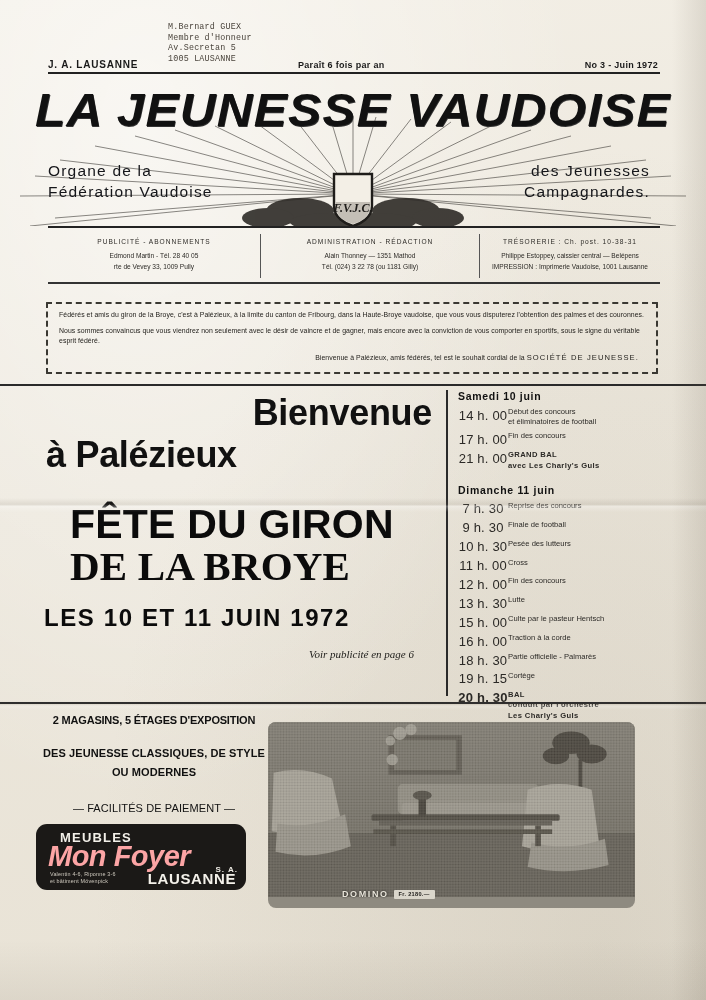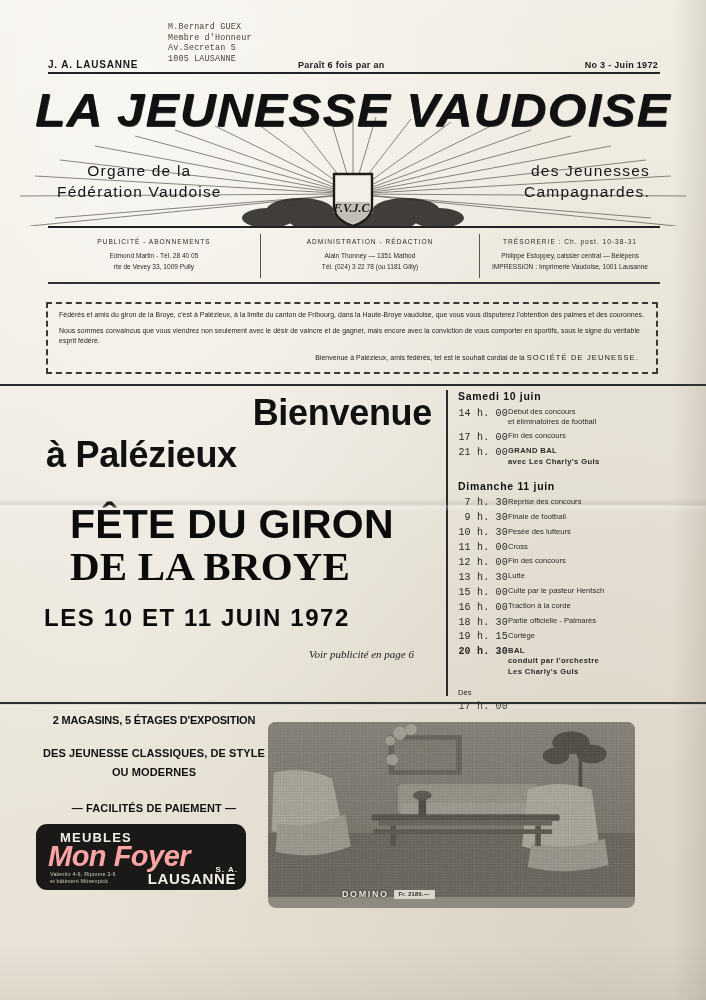--- a/index.html
+++ b/index.html
@@ -61,21 +61,21 @@
     color:#111;
     text-shadow:0.5px 0.5px 0 #333;
     white-space:nowrap;
   }
   .organe, .desj {
     position:absolute; top:84px;
     font-size:15.5px; line-height:21px; color:#15161a;
     font-family:"Liberation Sans", sans-serif;
     letter-spacing:1.2px;
   }
-  .organe { left:57px; text-align:center; }
+  .organe { left:48px; text-align:left; }
   .desj { right:56px; text-align:right; }
 
   .shield { position:absolute; left:50%; top:96px; margin-left:-21px; width:42px; height:56px; }
 
   .rule-mast {
     position:absolute; left:48px; top:226px; width:612px; height:2px; background:#222;
   }
 
   
   .imprint {
@@ -151,39 +151,39 @@
 
   
   .prog { position:absolute; left:458px; top:4px; width:212px; }
   .prog .day {
     font-size:10.5px; font-weight:bold; letter-spacing:.7px; color:#111;
     margin:0 0 5px 0;
   }
   .prog .day.second { margin-top:13px; }
   .prog .row { display:flex; margin-bottom:3.4px; }
   .prog .t {
-    flex:0 0 50px; font-size:10px; color:#2b2926; text-align:right; letter-spacing:.2px; padding-top:.5px;font-family:Liberation Mono, monospace;
+    flex:0 0 50px; font-size:13px; color:#2b2926; text-align:center; letter-spacing:.2px; padding-top:.5px;
   }
   .prog .t.b { font-weight:bold; }
   .prog .d { flex:1 1 auto; font-size:7.6px; line-height:10.4px; color:#2b2926; }
   .prog .d .strong { font-weight:bold; letter-spacing:.4px; }
   .prog .des { font-size:7.6px; color:#2b2926; margin-top:11px; }
 
   
   .rule-ad { position:absolute; left:0; top:702px; width:706px; height:1.5px; background:#2a2a2a; }
   .adsec { position:absolute; left:0; top:706px; width:706px; height:230px; }
 
   .adtext { position:absolute; left:34px; top:8px; width:240px; text-align:center; }
   .adtext .l1 {
     font-size:11px; font-weight:bold; letter-spacing:-0.2px; color:#111; margin-bottom:18px;
   }
   .adtext .l2 {
     font-size:11px; font-weight:bold; letter-spacing:.1px; color:#111; line-height:19px; margin-bottom:20px;
   }
-  .adtext .l3 { font-size:11px; font-weight:bold; letter-spacing:.1px; color:#111; }
+  .adtext .l3 { font-size:11px; font-weight:normal; letter-spacing:.1px; color:#111; }
 
   .logobox {
     position:absolute; left:36px; top:118px; width:210px; height:66px;
     background:#1b1917; overflow:hidden;border-radius:11px;
   }
   .logobox .meubles {
     position:absolute; left:24px; top:6px;
     color:#f2efe8; font-size:13px; font-weight:bold; letter-spacing:1.2px;
   }
   .logobox .script {

